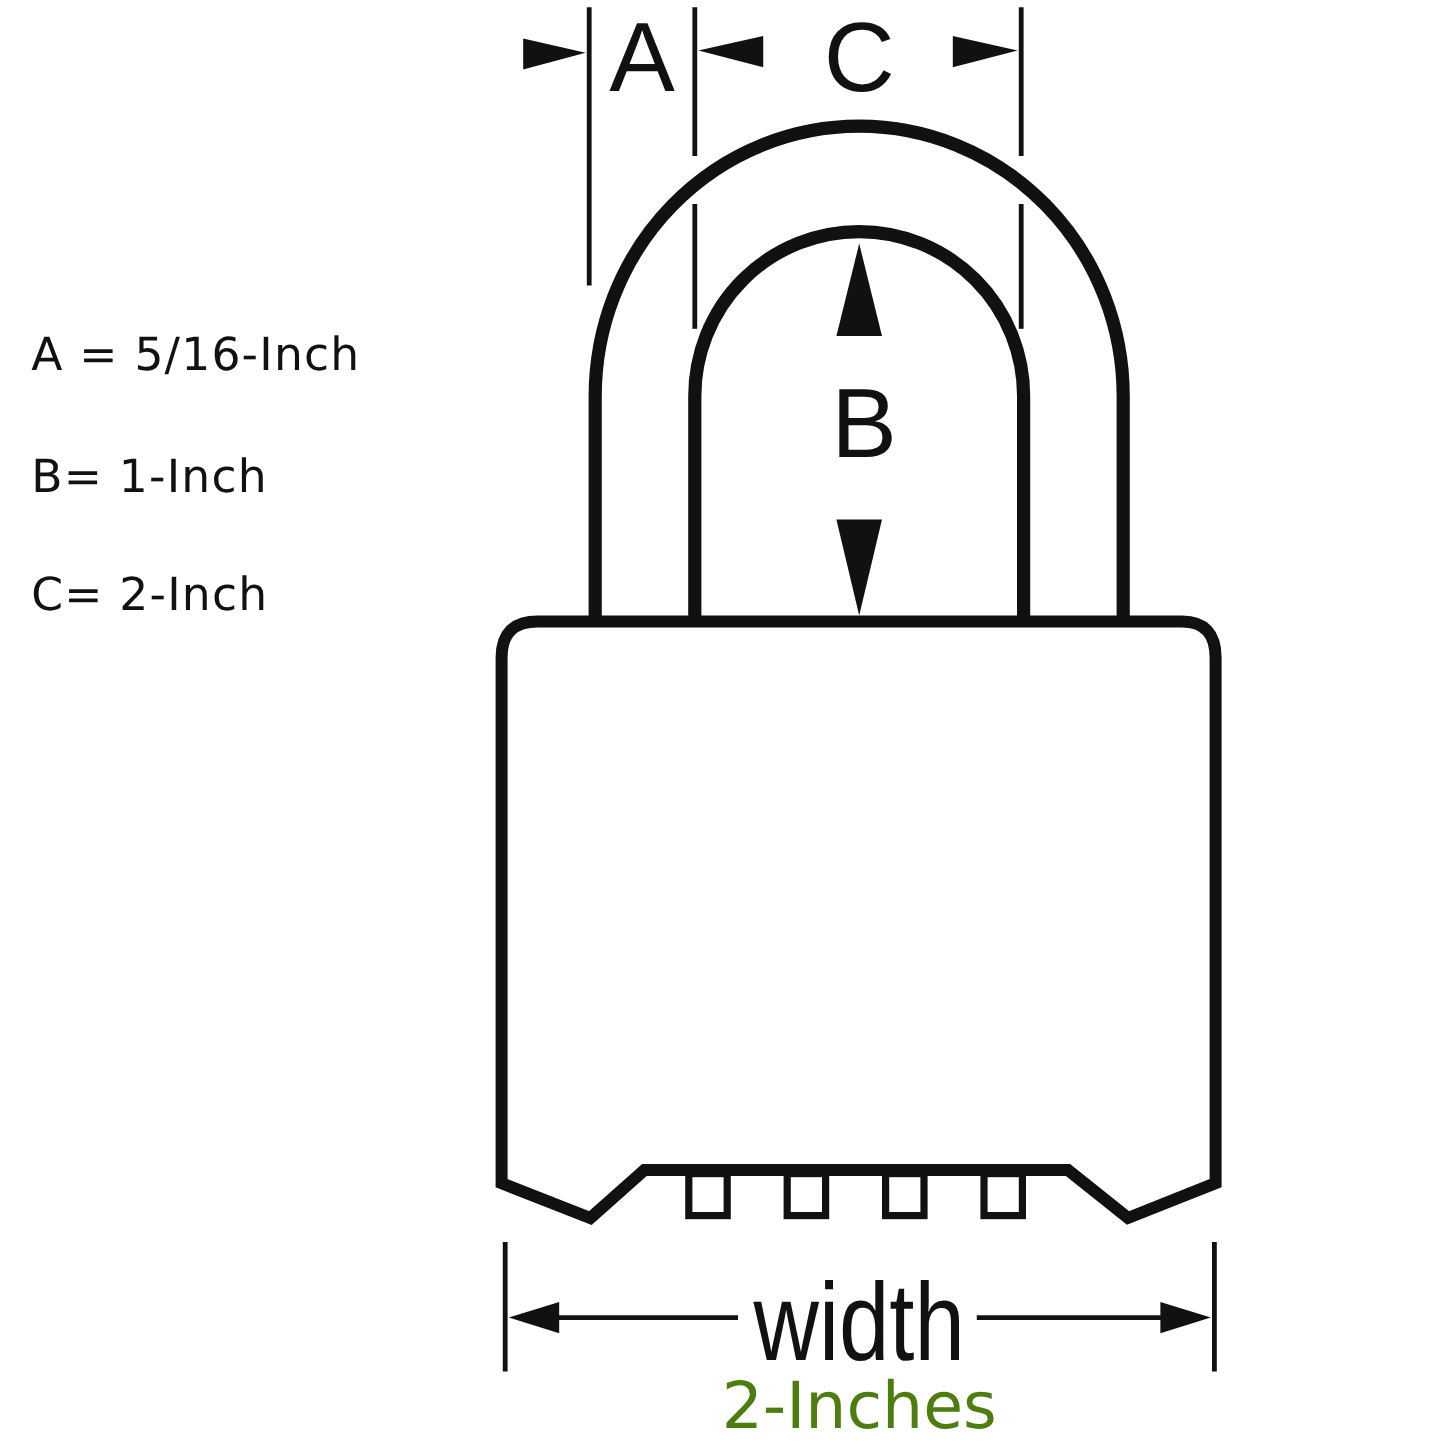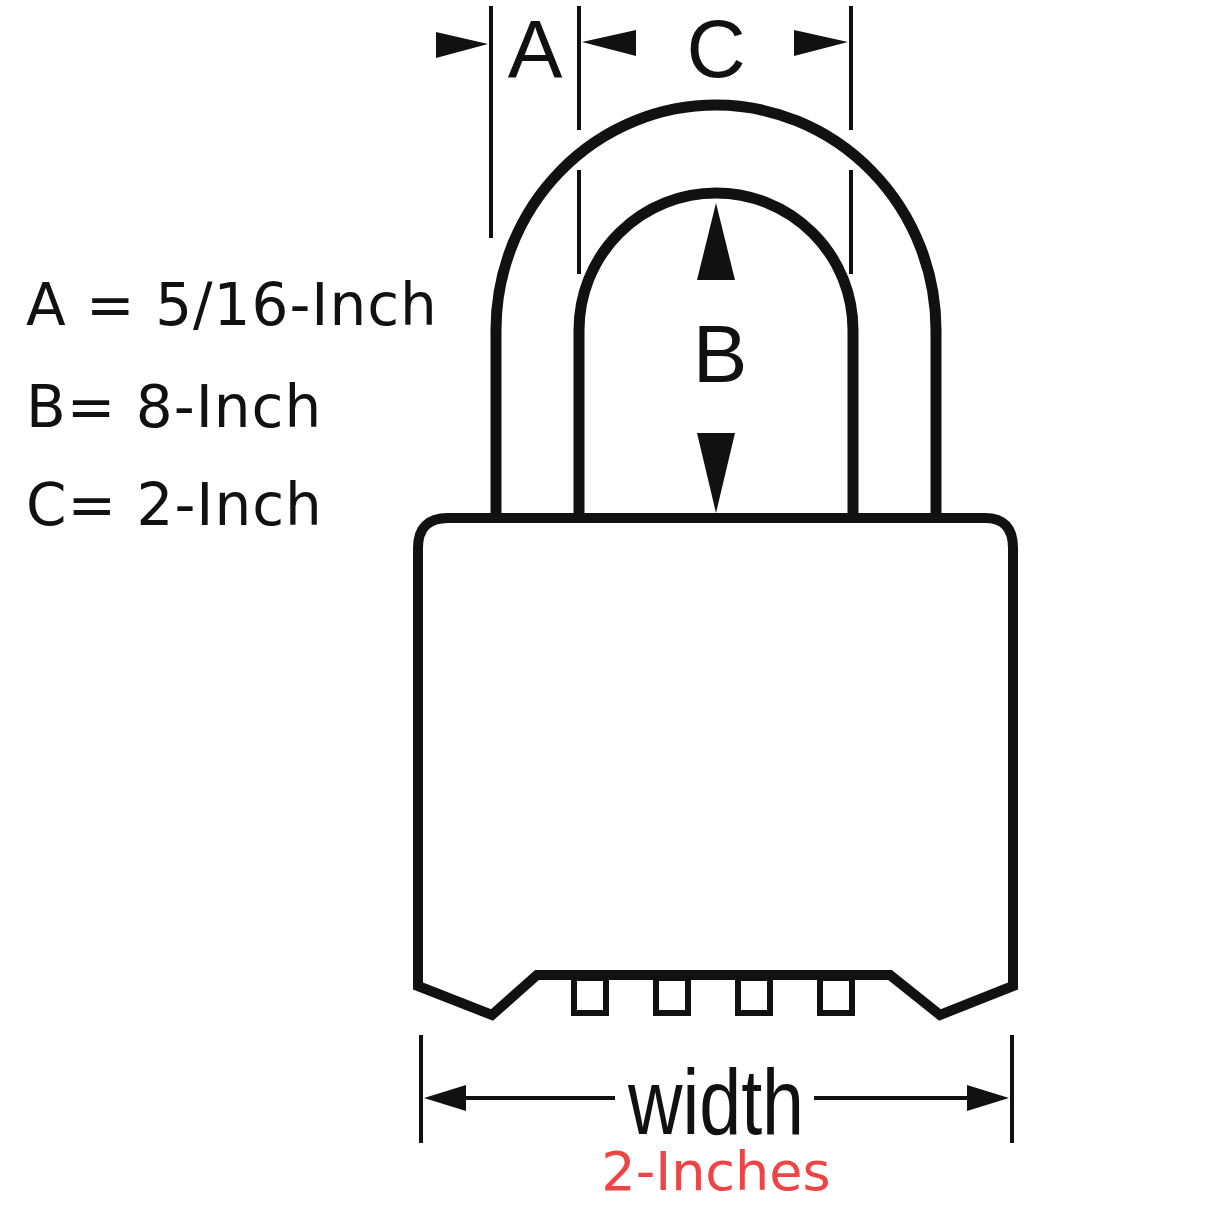--- a/index.html
+++ b/index.html
@@ -1,33 +1,33 @@
 <!DOCTYPE html>
 <html><head>
 <meta charset="utf-8">
 <style>
   html, body { margin: 0; padding: 0; background: #ffffff; }
   #stage { position: relative; width: 1207px; height: 1207px; background: #ffffff; overflow: hidden; }
   #stage svg { position: absolute; left: 0; top: 0; }
   .legend-line {
     position: absolute; left: 26px;
-    font-family: "DejaVu Sans", sans-serif; font-size: 58px; color: #111111;
+    font-family: "DejaVu Sans", sans-serif; font-size: 38px; color: #111111;
     white-space: nowrap; line-height: 1; letter-spacing: 1px;
   }
   .dim-letter {
     position: absolute; font-family: "Liberation Sans", sans-serif; color: #111111;
     line-height: 1; transform: translateX(-50%);
   }
   .width-label {
     position: absolute; font-family: "Liberation Sans", sans-serif; color: #111111;
     line-height: 1; transform: translateX(-50%) scaleX(0.82); transform-origin: center;
     background: #ffffff; padding: 0 2px;
   }
   .width-value {
-    position: absolute; font-family: "DejaVu Sans", sans-serif; color: #ef4444;
+    position: absolute; font-family: "DejaVu Sans", sans-serif; color: #4d7c0f;
     line-height: 1; transform: translateX(-50%); white-space: nowrap;
   }
 </style>
 </head>
 <body>
 
 <div id="stage">
 
   <svg width="1207" height="1207" viewBox="0 0 1207 1207">
 
@@ -92,18 +92,18 @@
       <polygon points="424,1098 466,1085 466,1111" fill="#111"></polygon>
       <polygon points="1009,1098 967,1085 967,1111" fill="#111"></polygon>
     </g>
   </svg>
 
   <span class="dim-letter" style="left:535px; top:8px; font-size:82px;">A</span>
   <span class="dim-letter" style="left:716px; top:8px; font-size:82px;">C</span>
   <span class="dim-letter" style="left:720px; top:313px; font-size:82px;">B</span>
 
   <div class="legend-line" style="top:276px;">A = 5/16-Inch</div>
-  <div class="legend-line" style="top:378px;">B= 8-Inch</div>
+  <div class="legend-line" style="top:378px;">B= 1-Inch</div>
   <div class="legend-line" style="top:476px;">C= 2-Inch</div>
 
   <span class="width-label" style="left:716px; top:1056px; font-size:92px;">width</span>
   <span class="width-value" style="left:716px; top:1145px; font-size:54px;">2-Inches</span>
 </div>
 
 </body></html>

